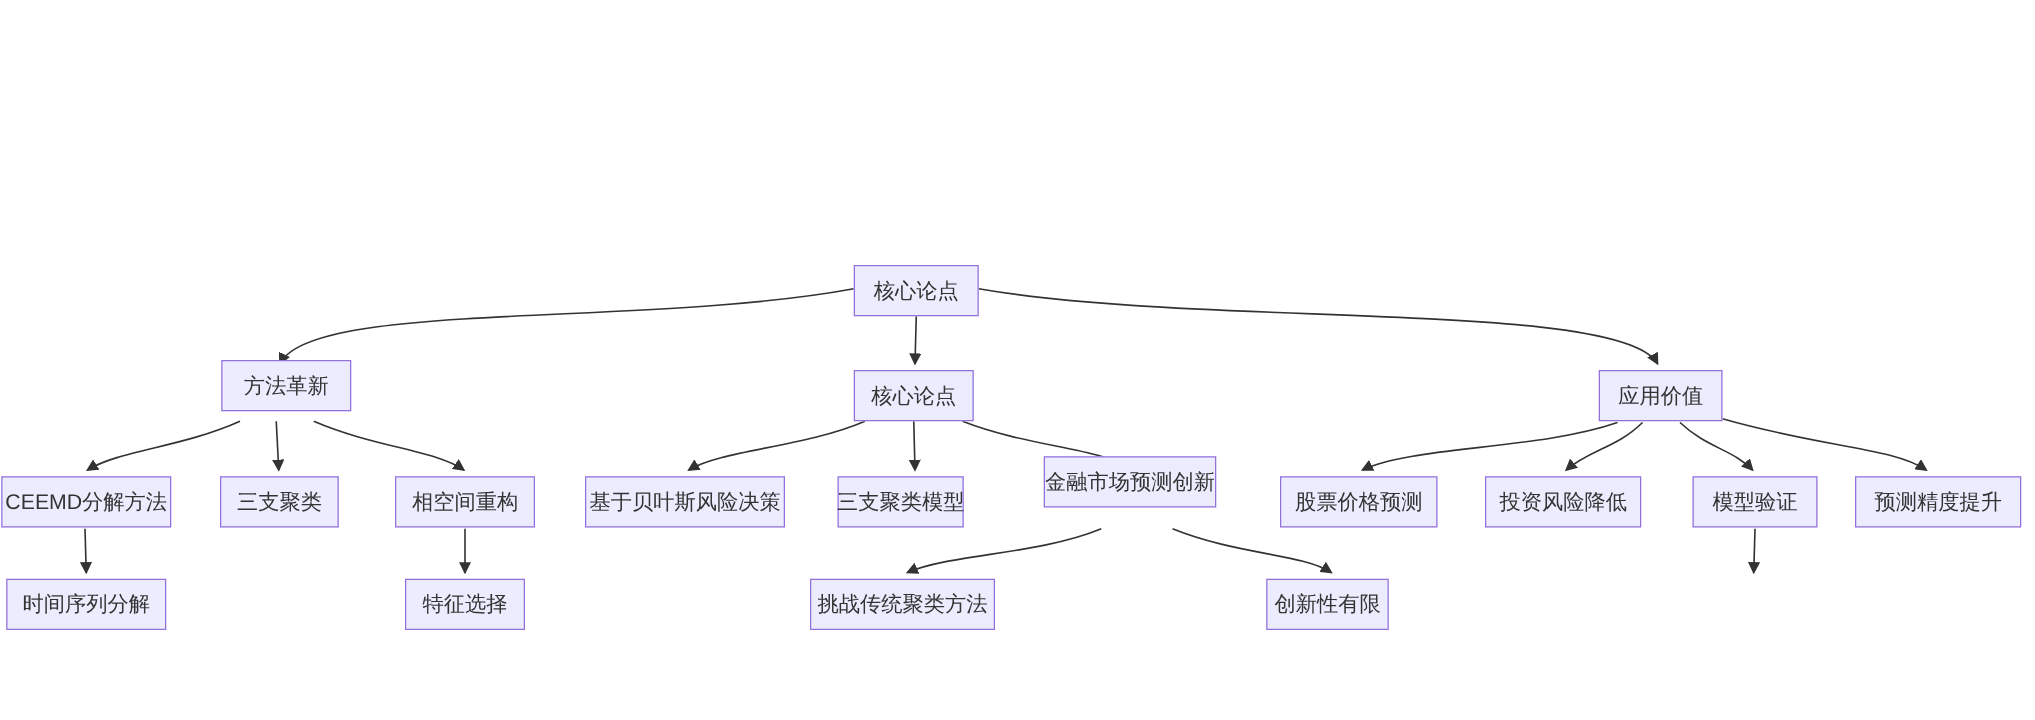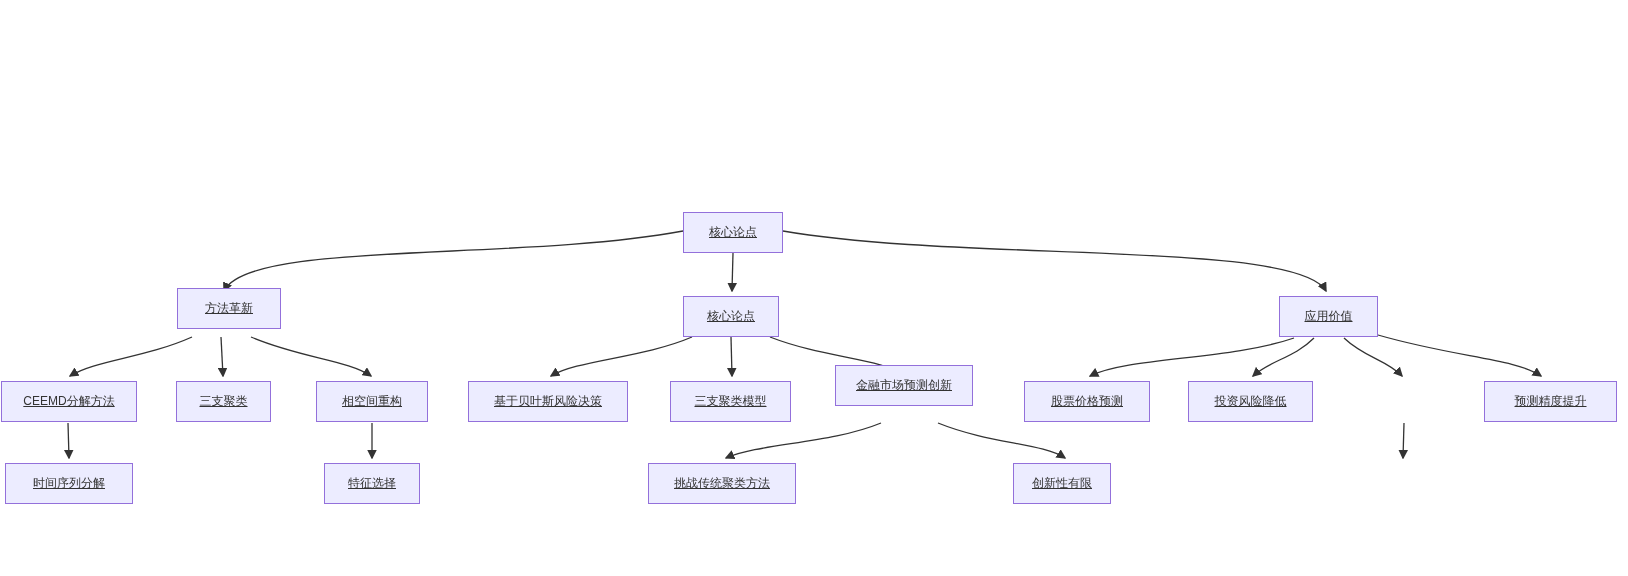--- a/index.html
+++ b/index.html
@@ -25,24 +25,23 @@
     fill:var(--edge-color,#333333);
     stroke:none;
   }
   .node{
     position:absolute;
     height:41px;
     box-sizing:border-box;
     background:var(--node-fill,#ECECFF);
     border:1px solid var(--node-border,#9370DB);
     display:flex;align-items:center;justify-content:center;
-    font-size:12px;
+    font-size:17px;
     color:var(--node-text,#333333);
     white-space:nowrap;
-    text-decoration:underline;
   }
 </style>
 </head>
 <body>
 
 <div class="diagram">
 
   <svg class="edges" width="1628" height="576" viewBox="0 0 1628 576" xmlns="http://www.w3.org/2000/svg">
     <defs>
       <marker id="arrowhead" viewBox="0 0 10 10" refX="8.5" refY="5" markerWidth="7.5" markerHeight="7.5" orient="auto-start-reverse">
@@ -72,24 +71,25 @@
   <div class="node" style="left:683px;top:212px;width:100px">核心论点</div>
 
   <div class="node" style="left:177px;top:288px;width:104px">方法革新</div>
   <div class="node" style="left:683px;top:296px;width:96px">核心论点</div>
   <div class="node" style="left:1279px;top:296px;width:99px">应用价值</div>
 
   <div class="node" style="left:1px;top:381px;width:136px">CEEMD分解方法</div>
   <div class="node" style="left:176px;top:381px;width:95px">三支聚类</div>
   <div class="node" style="left:316px;top:381px;width:112px">相空间重构</div>
   <div class="node" style="left:468px;top:381px;width:160px">基于贝叶斯风险决策</div>
-  <div class="node" style="left:670px;top:381px;width:121px">三支聚类模型</div>
+  <div class="node" style="left:670px;top:381px;width:101px">三支聚类模型</div>
   <div class="node" style="left:835px;top:365px;width:138px">金融市场预测创新</div>
   <div class="node" style="left:1024px;top:381px;width:126px">股票价格预测</div>
   <div class="node" style="left:1188px;top:381px;width:125px">投资风险降低</div>
+  <div class="node" style="left:1354px;top:381px;width:100px">模型验证</div>
   <div class="node" style="left:1484px;top:381px;width:133px">预测精度提升</div>
 
   <div class="node" style="left:5px;top:463px;width:128px">时间序列分解</div>
   <div class="node" style="left:324px;top:463px;width:96px">特征选择</div>
   <div class="node" style="left:648px;top:463px;width:148px">挑战传统聚类方法</div>
   <div class="node" style="left:1013px;top:463px;width:98px">创新性有限</div>
 
 </div>
 
 </body></html>

